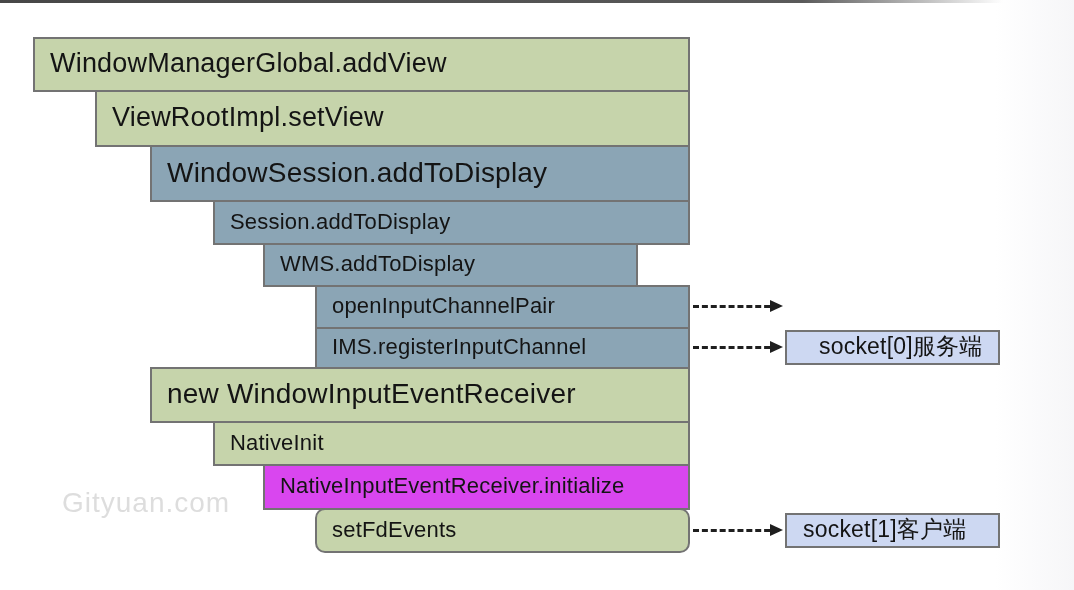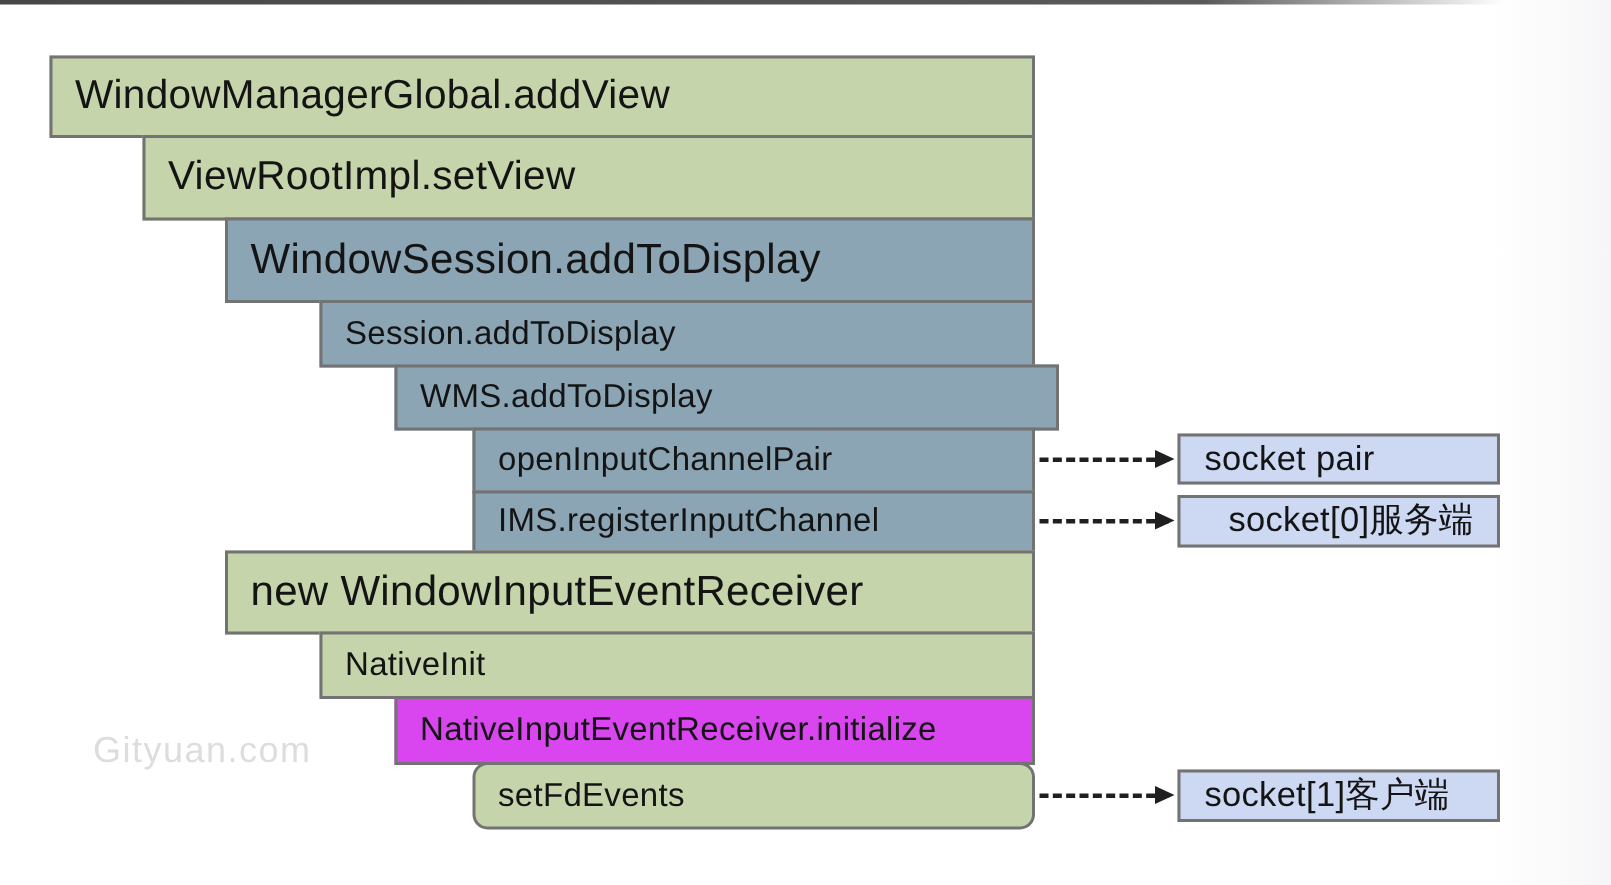--- a/index.html
+++ b/index.html
@@ -60,21 +60,21 @@
     width: 0;
     height: 0;
     border-left: 13px solid #1f1f1f;
     border-top: 6.5px solid transparent;
     border-bottom: 6.5px solid transparent;
   }
   .watermark {
     position: absolute;
     left: 62px;
     top: 487px;
-    font-size: 24px;
+    font-size: 28px;
     color: rgba(175, 175, 175, 0.42);
     letter-spacing: 1px;
   }
 </style>
 </head>
 <body>
 
 <div class="canvas">
 
   <div class="topline"></div>
@@ -84,21 +84,21 @@
   </div>
   <div class="box fs-lg" style="left: 95px; top: 90px; width: 595px; height: 57px; background-color: rgb(198, 212, 171);">
     <span>ViewRootImpl.setView</span>
   </div>
   <div class="box fs-xl" style="left: 150px; top: 145px; width: 540px; height: 57px; background-color: rgb(139, 165, 181);">
     <span>WindowSession.addToDisplay</span>
   </div>
   <div class="box fs-sm" style="left: 213px; top: 200px; width: 477px; height: 45px; background-color: rgb(139, 165, 181);">
     <span>Session.addToDisplay</span>
   </div>
-  <div class="box fs-sm" style="left: 263px; top: 243px; width: 443px; height: 44px; background-color: rgb(139, 165, 181);">
+  <div class="box fs-sm" style="left: 263px; top: 243px; width: 375px; height: 44px; background-color: rgb(139, 165, 181);">
     <span>WMS.addToDisplay</span>
   </div>
   <div class="box fs-sm" style="left: 315px; top: 285px; width: 375px; height: 44px; background-color: rgb(139, 165, 181);">
     <span>openInputChannelPair</span>
   </div>
   <div class="box fs-sm" style="left: 315px; top: 327px; width: 375px; height: 42px; background-color: rgb(139, 165, 181);">
     <span>IMS.registerInputChannel</span>
   </div>
   <div class="box fs-xl" style="left: 150px; top: 367px; width: 540px; height: 56px; background-color: rgb(198, 212, 171);">
     <span>new WindowInputEventReceiver</span>
@@ -116,23 +116,20 @@
   <div class="arrow" style="left:693px; top:305px; width:86px;">
     <i class="head"></i>
   </div>
   <div class="arrow" style="left:693px; top:346px; width:86px;">
     <i class="head"></i>
   </div>
   <div class="arrow" style="left:693px; top:529px; width:86px;">
     <i class="head"></i>
   </div>
 
-  <div class="box side" style="left: 785px; top: 289px; width: 215px; height: 34px; background-color: rgb(205, 216, 242);">
-    <span>socket pair</span>
-  </div>
   <div class="box side" style="left: 785px; top: 330px; width: 215px; height: 35px; background-color: rgb(205, 216, 242); padding-left: 32px;">
     <span>socket[0]服务端</span>
   </div>
   <div class="box side" style="left: 785px; top: 513px; width: 215px; height: 35px; background-color: rgb(205, 216, 242);">
     <span>socket[1]客户端</span>
   </div>
 
   <div class="watermark">Gityuan.com</div>
 
 </div>

